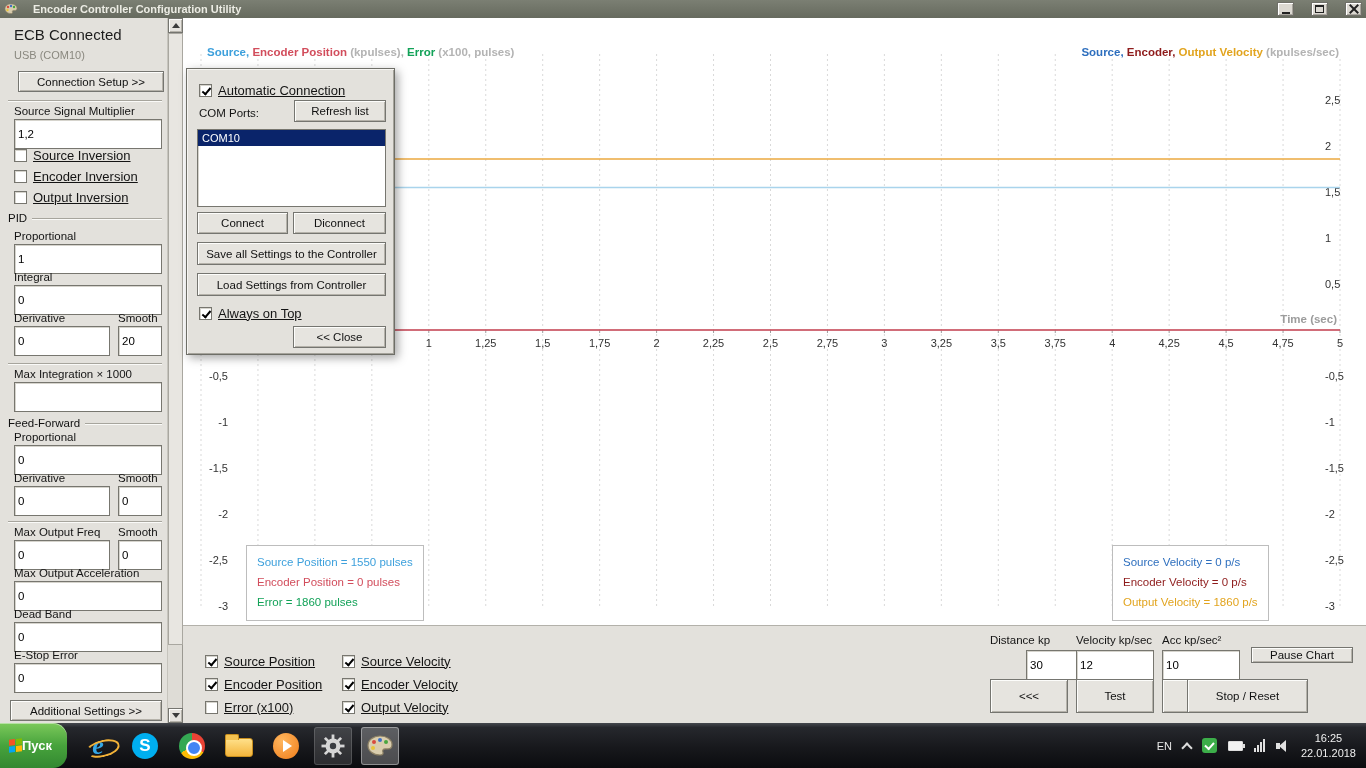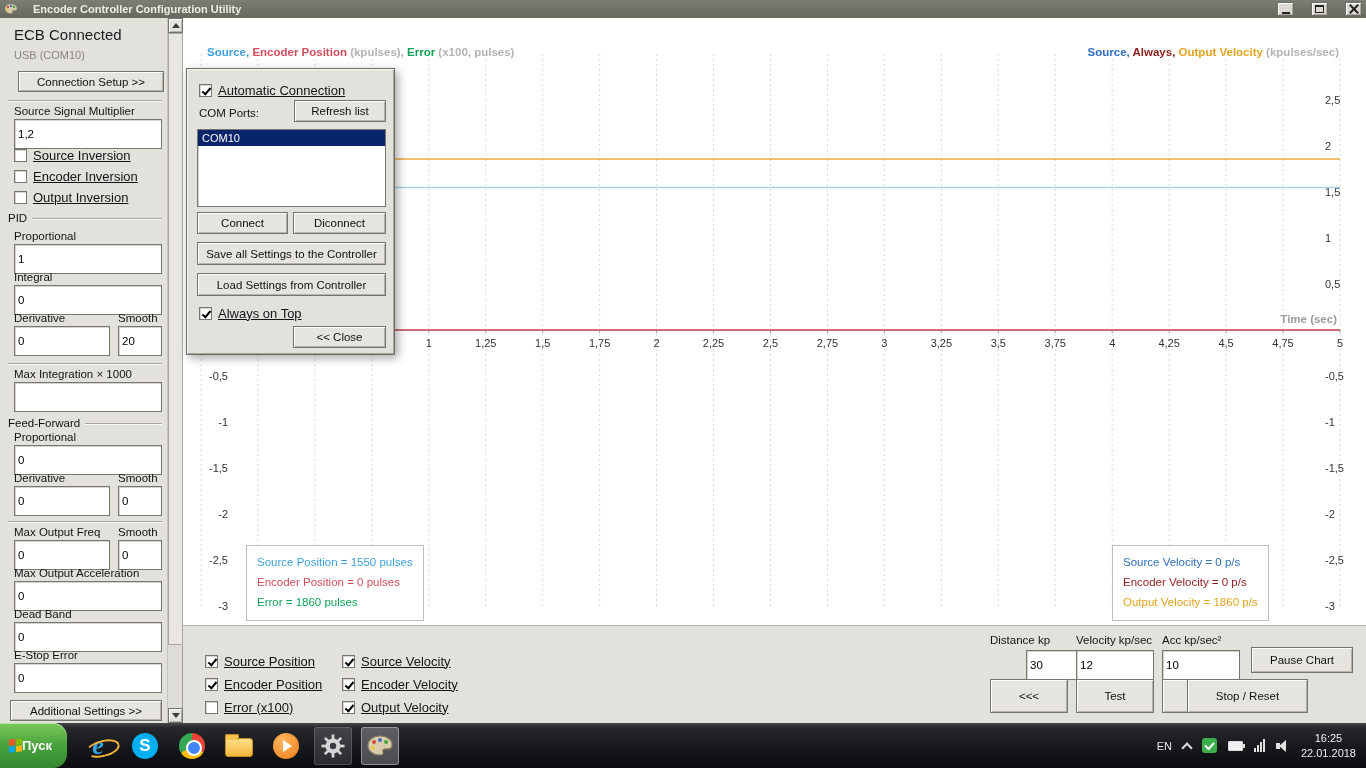--- a/index.html
+++ b/index.html
@@ -274,21 +274,21 @@
           <text x="1142" y="500" text-anchor="start" fill="#333333" class="ticklbl">-2</text>
           <text x="45" y="546" text-anchor="end" fill="#333333" class="ticklbl">-2,5</text>
           <text x="1142" y="546" text-anchor="start" fill="#333333" class="ticklbl">-2,5</text>
           <text x="45" y="592" text-anchor="end" fill="#333333" class="ticklbl">-3</text>
           <text x="1142" y="592" text-anchor="start" fill="#333333" class="ticklbl">-3</text>
           <line x1="18" y1="169.4" x2="1157" y2="169.4" stroke="#a9d4ec" stroke-width="1.5"></line>
           <line x1="18" y1="312" x2="1157" y2="312" stroke="#d24d5c" stroke-width="1.5"></line>
           <line x1="18" y1="140.88" x2="1157" y2="140.88" stroke="#eba93f" stroke-width="1.5"></line>
         </svg>
       <div class="legend" style="left:22px;top:28px"><span style="color: rgb(61, 160, 220);">Source,</span><span style="color: rgb(210, 77, 92);"> Encoder Position</span><span style="color: rgb(179, 179, 179);"> (kpulses),</span><span style="color: rgb(18, 162, 88);"> Error</span><span style="color: rgb(179, 179, 179);"> (x100, pulses)</span></div>
-      <div class="legend" style="right:25px;top:28px"><span style="color: rgb(46, 111, 190);">Source,</span><span style="color: rgb(142, 27, 27);"> Always,</span><span style="color: rgb(226, 164, 30);"> Output Velocity</span><span style="color: rgb(179, 179, 179);"> (kpulses/sec)</span></div>
+      <div class="legend" style="right:25px;top:28px"><span style="color: rgb(46, 111, 190);">Source,</span><span style="color: rgb(142, 27, 27);"> Encoder,</span><span style="color: rgb(226, 164, 30);"> Output Velocity</span><span style="color: rgb(179, 179, 179);"> (kpulses/sec)</span></div>
       <div class="axislabel" style="right:29px;top:295px">Time (sec)</div>
       <div class="ttbox" style="left:63px;top:527px">
           <div style="color: rgb(61, 160, 220);">Source Position = 1550 pulses</div>
           <div style="color: rgb(210, 77, 92);">Encoder Position = 0 pulses</div>
           <div style="color: rgb(18, 162, 88);">Error = 1860 pulses</div>
         </div>
       <div class="ttbox" style="left:929px;top:527px">
           <div style="color: rgb(46, 111, 190);">Source Velocity = 0 p/s</div>
           <div style="color: rgb(142, 27, 27);">Encoder Velocity = 0 p/s</div>
           <div style="color: rgb(226, 164, 30);">Output Velocity = 1860 p/s</div>
@@ -320,21 +320,21 @@
         <span class="cb checked"></span>
         <span class="cbl">Output Velocity</span>
       </label>
 
       <div class="plbl" style="left:807px;top:8px">Distance kp</div>
       <div class="plbl" style="left:893px;top:8px">Velocity kp/sec</div>
       <div class="plbl" style="left:979px;top:8px">Acc kp/sec²</div>
       <input class="inp" style="left: 807px; top: 24px; width: 66px; margin-left: 36px;" value="30">
       <input class="inp" style="left: 893px; top: 24px; width: 78px;" value="12">
       <input class="inp" style="left: 979px; top: 24px; width: 78px;" value="10">
-      <div class="btn" style="left:1068px;top:21px;width:102px;height:26px">Pause Chart</div>
+      <div class="btn" style="left:1068px;top:21px;width:102px;height:16px">Pause Chart</div>
       <div class="btn" style="left:807px;top:53px;width:78px;height:34px">&lt;&lt;&lt;</div>
       <div class="btn" style="left:893px;top:53px;width:78px;height:34px">Test</div>
       <div class="btn" style="left:979px;top:53px;width:78px;height:34px">&gt;&gt;&gt;</div>
       <div class="btn" style="left:1004px;top:53px;width:121px;height:34px">Stop / Reset</div>
     </div>
   </div>
 
   <div class="dialog">
     <label class="cbrow" style="left:12px;top:14px">
       <span class="cb checked"></span>

